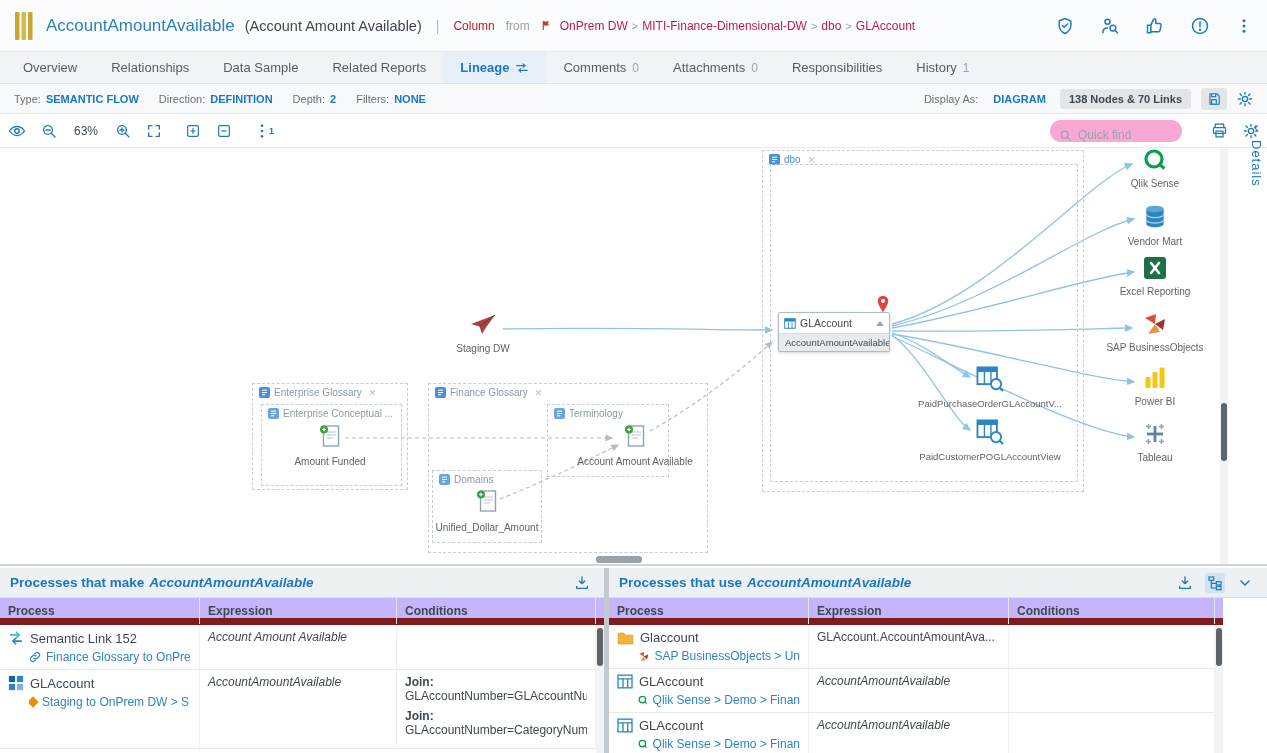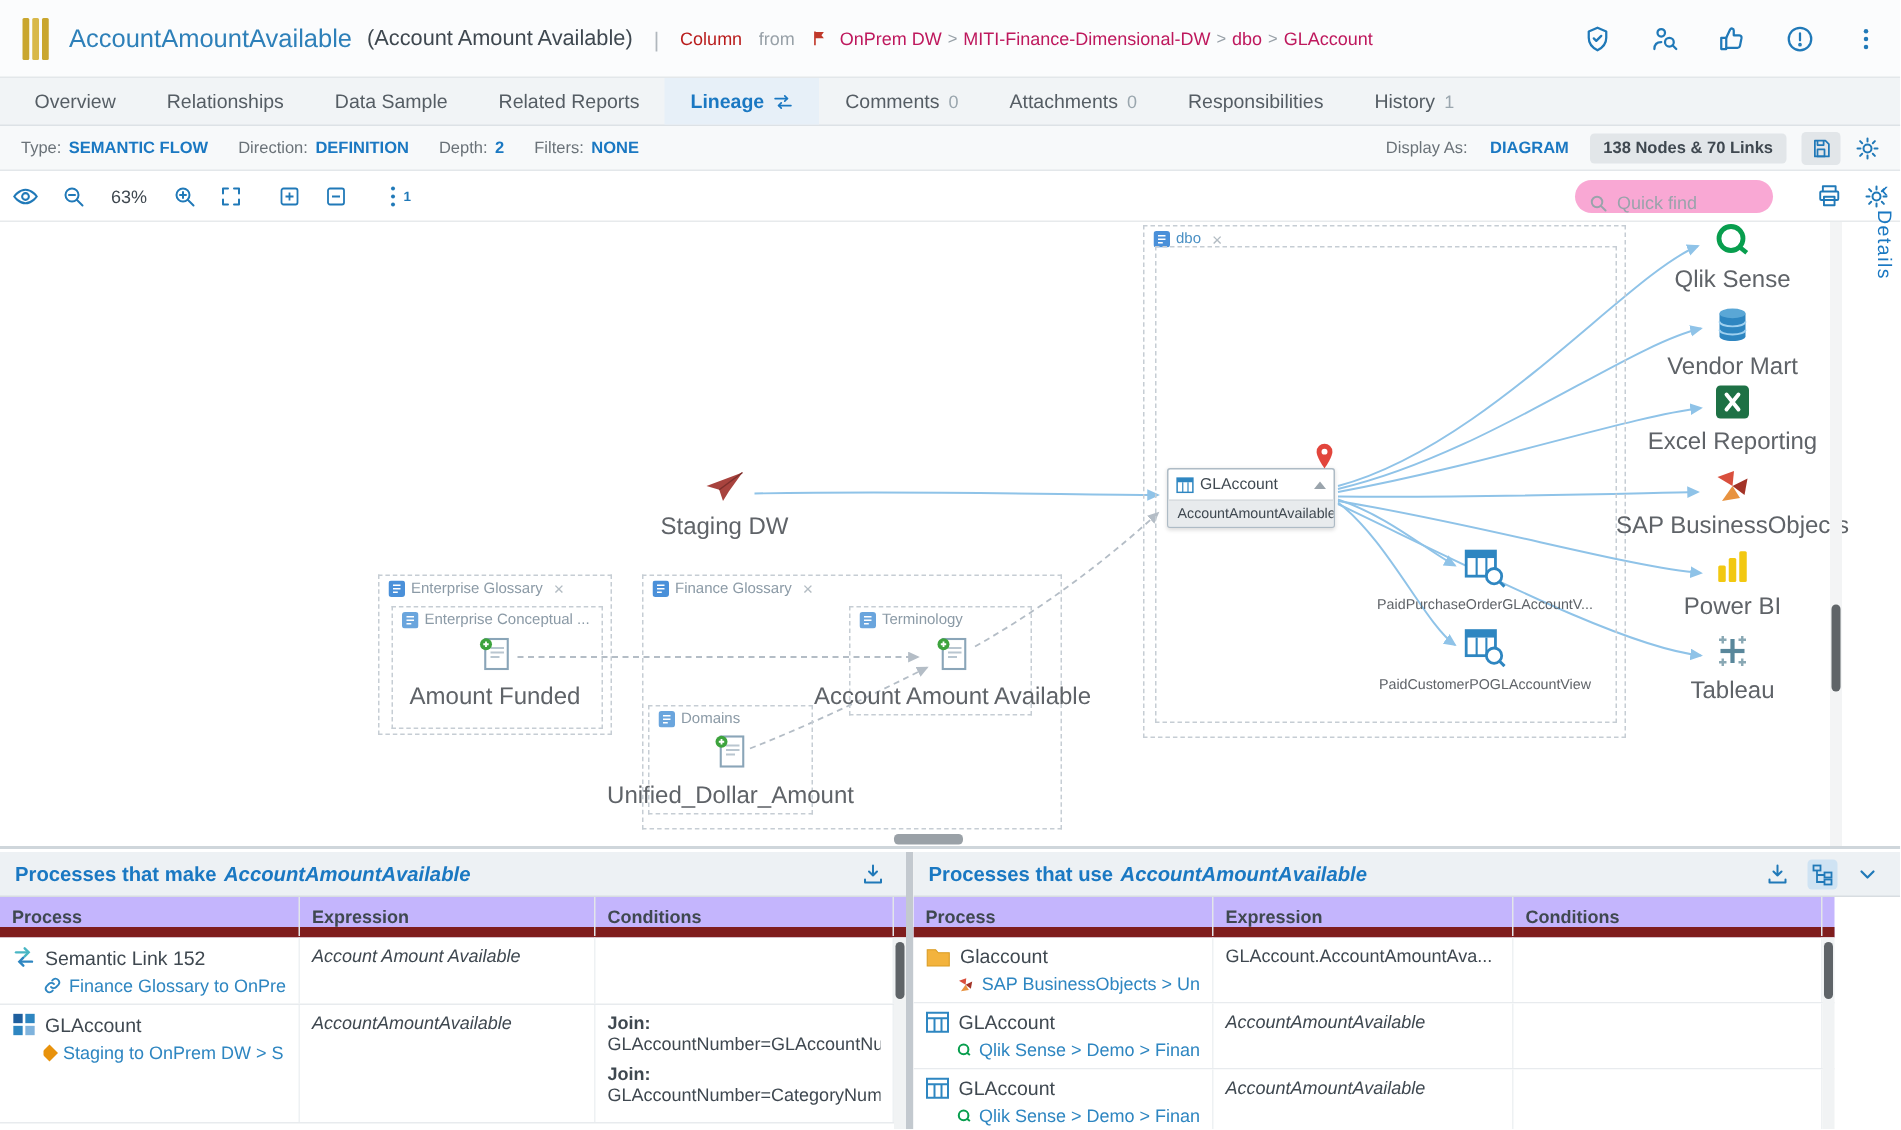--- a/index.html
+++ b/index.html
@@ -60,21 +60,21 @@
   .canvas { position:absolute; top:148px; left:0; width:1267px; height:418px; background:#fff; overflow:hidden;
             border-bottom:2px solid #cfd6db; }
   .edges { position:absolute; top:0; left:0; pointer-events:none; }
   .dashed { position:absolute; border:1px dashed #c6cdd4; }
   .c-label { position:absolute; top:3px; left:6px; display:flex; align-items:center; gap:4px;
              font-size:10px; color:#8b9aa6; white-space:nowrap; }
   .c-label.blue { color:#4a90c4; }
   .c-x { color:#b3bcc3; font-size:9px; margin-left:3px; cursor:pointer; }
 
   .gnode, .tnode, .vnode { position:absolute; display:flex; flex-direction:column; align-items:center;
-                           font-size:16px; color:#5f6368; cursor:pointer; }
+                           font-size:10px; color:#5f6368; cursor:pointer; }
   .gnode { gap:8px; width:130px; }
   .tnode { gap:6px; width:110px; left:1100px; }
   .vnode { gap:6px; width:170px; font-size:9.5px; }
   .nlbl { white-space:nowrap; }
 
   .table-node { position:absolute; left:778px; top:164px; width:112px; background:#fff; border:1px solid #aebbc5;
                 border-radius:2px; box-shadow:0 1px 3px rgba(0,0,0,.15); font-size:10.5px; cursor:pointer; }
   .tn-head { display:flex; align-items:center; gap:4px; padding:4px 5px; color:#3f4850; }
   .tn-caret { margin-left:auto; width:0; height:0; border-left:4px solid transparent; border-right:4px solid transparent;
               border-bottom:5px solid #9aa4ac; }
@@ -498,21 +498,21 @@
     <div class="dashed" style="left:428px;top:235px;width:280px;height:170px;">
       <div class="c-label">
         <svg width="11" height="11" viewBox="0 0 11 11">
           <rect width="11" height="11" rx="2" fill="#4a90d9"></rect>
             <path d="M3 3.2h5M3 5.5h5M3 7.8h3.2" stroke="#fff" stroke-width="1"></path>
         </svg>
         <span>Finance Glossary</span>
         <span class="c-x">✕</span>
       </div>
     </div>
-    <div class="dashed" style="left:566px;top:256px;width:122px;height:73px;">
+    <div class="dashed" style="left:547px;top:256px;width:122px;height:73px;">
       <div class="c-label">
         <svg width="11" height="11" viewBox="0 0 11 11">
           <rect width="11" height="11" rx="2" fill="#6aa5dd"></rect>
             <path d="M3 3.2h5M3 5.5h5M3 7.8h3.2" stroke="#fff" stroke-width="1"></path>
         </svg>
         <span>Terminology</span>
       </div>
     </div>
     <div class="gnode" style="left:570px;top:276px;">
       <svg width="22" height="24" viewBox="0 0 22 24">

